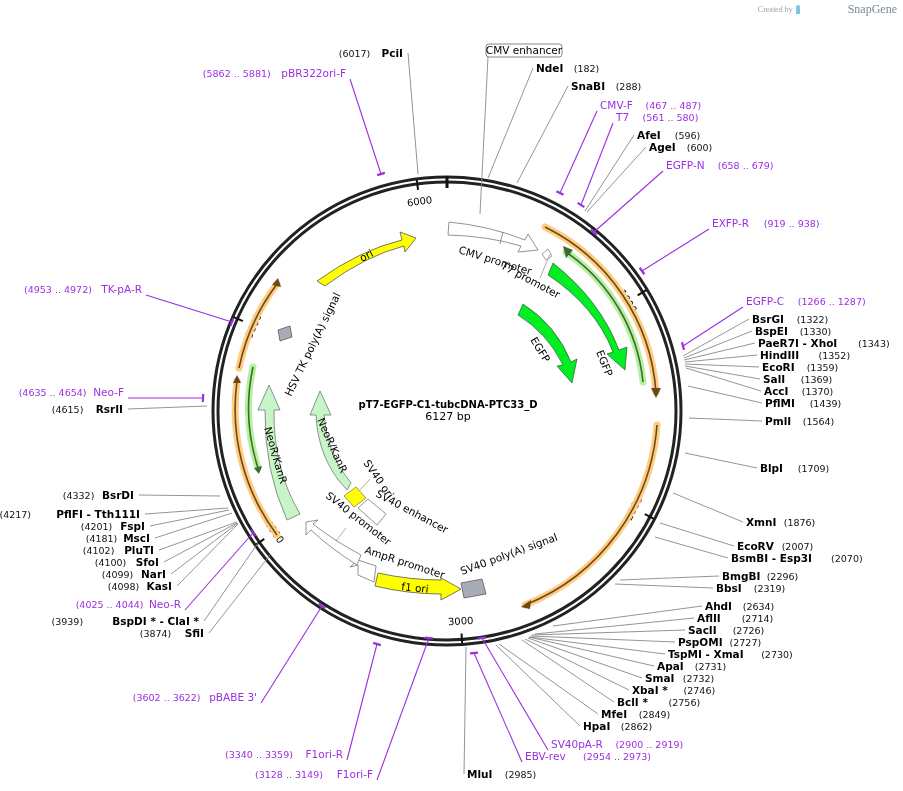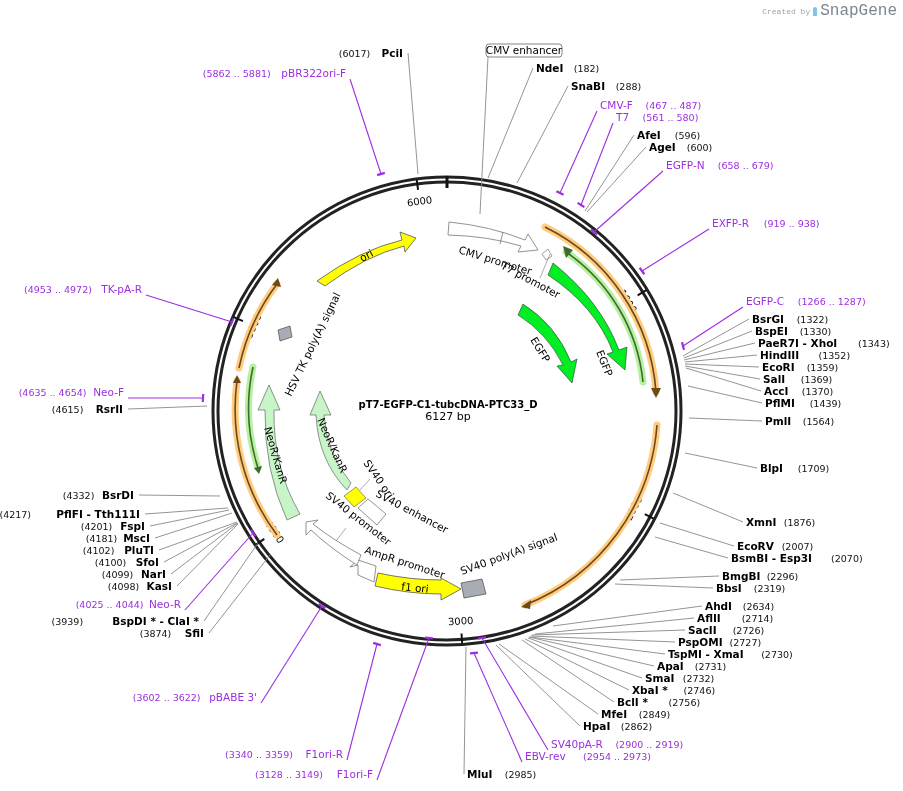--- a/index.html
+++ b/index.html
@@ -1,20 +1,20 @@
 <!DOCTYPE html>
 <html><head>
 <meta charset="utf-8">
 <style>
   html, body { margin: 0; padding: 0; background: #ffffff; }
   body { width: 903px; height: 791px; overflow: hidden; position: relative; font-family: "DejaVu Sans", sans-serif; }
   #map { position: absolute; left: 0; top: 0; }
-  .credit { position: absolute; right: 6px; top: 2px; font-size: 8px; color: #9aa3ad; font-family: Liberation Mono, monospace; display: flex; align-items: center; gap: 3px; }
+  .credit { position: absolute; right: 6px; top: 2px; font-size: 8px; color: #9aa3ad; font-family: Liberation Serif, serif; display: flex; align-items: center; gap: 3px; }
   .credit .logo { width: 4px; height: 9px; background: #7fc4ea; border-radius: 2px 2px 0 0; display: inline-block; }
-  .credit .brand { font-size: 16px; color: #7a8792; }
+  .credit .brand { font-size: 12px; color: #7a8792; margin-left: 45px; }
   .lbl-enz { font-size: 10.5px; font-weight: bold; fill: #000; }
   .lbl-pos { font-size: 9.5px; fill: #111; }
   .lbl-primer { font-size: 10.5px; fill: #9b2fe0; }
   .lbl-primer-pos { font-size: 9.5px; fill: #9b2fe0; }
   .feat-text { font-size: 10.5px; fill: #000; }
   .title { font-size: 10px; font-weight: bold; fill: #000; }
   .size { font-size: 11px; fill: #000; }
   .tick-text { font-size: 10px; fill: #000; }
 </style>
 </head>

